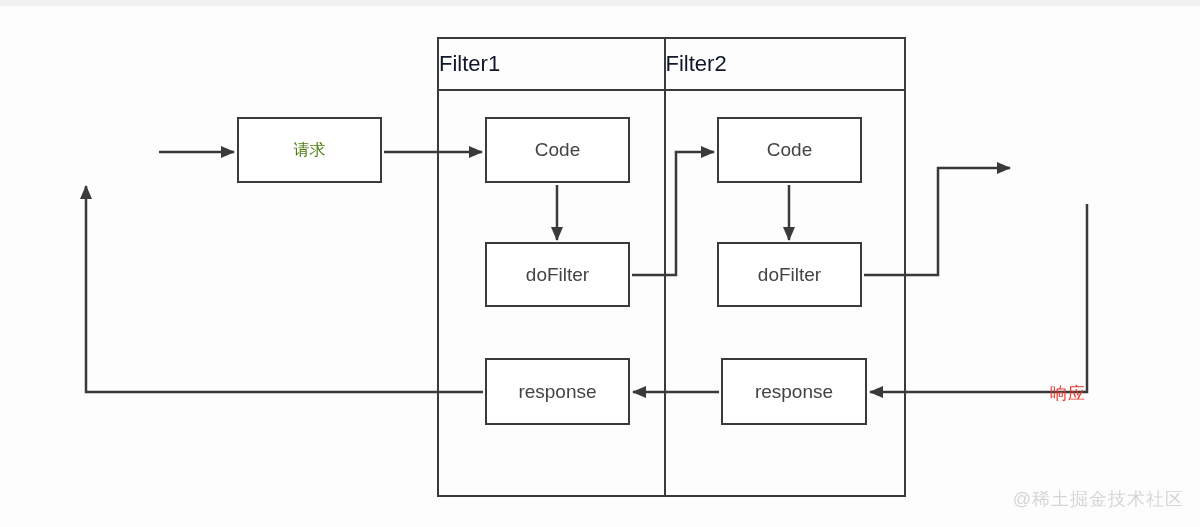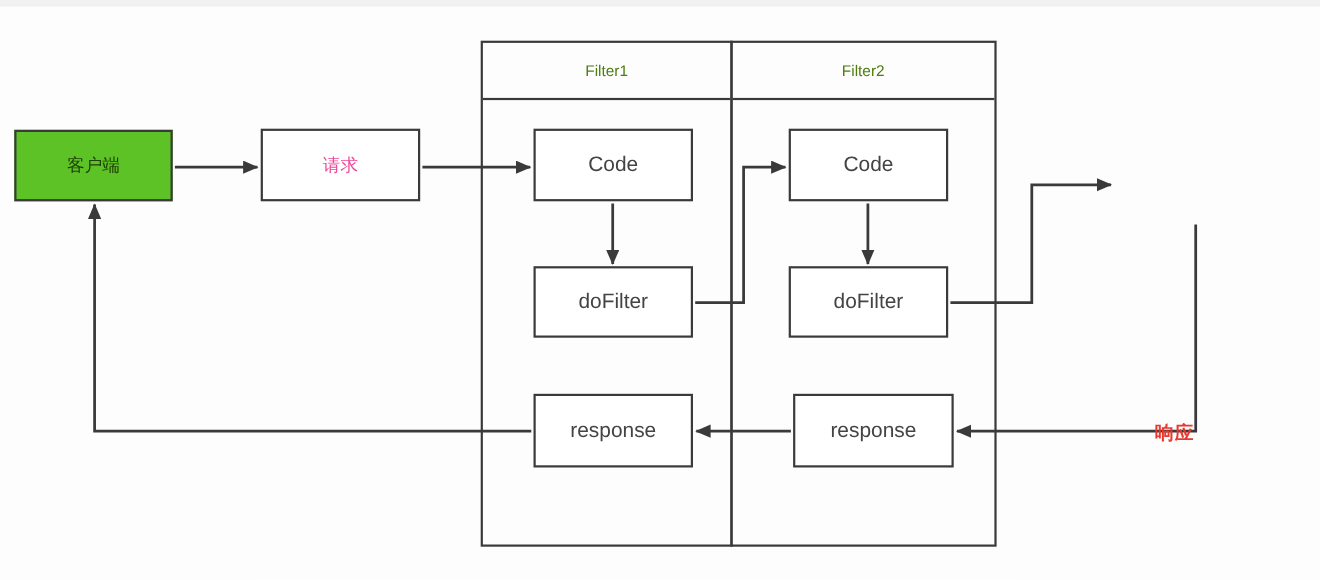--- a/index.html
+++ b/index.html
@@ -22,21 +22,21 @@
   }
   .wires{position:absolute;left:0;top:0;width:1200px;height:527px;}
   .wires polyline{
     fill:none;stroke:var(--line-dark);stroke-width:2.5;
   }
   .node{
     position:absolute;box-sizing:border-box;
     border:2.5px solid var(--line-dark);
     background:#ffffff;
     display:flex;align-items:center;justify-content:center;
-    font-size:16px;color:#ec4899;
+    font-size:16px;color:#4d7c0f;
   }
   .node.green{
     background:var(--node-green);
     color:#1e4206;
   }
   .node.small{font-size:19px;color:#444;}
   .client{left:13px;top:118px;width:144px;height:65px;}
   .request{left:237px;top:117px;width:145px;height:66px;}
   .server{left:1013px;top:135px;width:145px;height:67px;}
   .f1-code{left:485px;top:117px;width:145px;height:66px;}
@@ -48,26 +48,26 @@
   .filter-container{
     position:absolute;box-sizing:border-box;
     border:2.5px solid var(--line-dark);
     background:transparent;
   }
   .filter1{left:437px;top:37px;width:229px;height:460px;}
   .filter2{left:663.5px;top:37px;width:242.5px;height:460px;}
   .filter-header{
     box-sizing:border-box;height:52px;line-height:50px;
     border-bottom:2.5px solid var(--line-dark);
-    text-align:center;font-size:14px;color:#4d7c0f;
+    font-size:22px;color:#0f172a;
   }
   .flow-label{
     position:absolute;left:1050px;top:382px;
     color:var(--response-red);
-    font-size:17px;font-weight:bold;
+    font-size:17px;font-weight:normal;
     letter-spacing:1px;
   }
   .watermark{
     position:absolute;right:16px;top:487px;
     color:var(--watermark-gray);
     font-size:18px;letter-spacing:1px;
   }
 </style>
 </head>
 <body>
@@ -93,28 +93,28 @@
     <polyline points="384,152 482,152" marker-end="url(#arr)"></polyline>
     <polyline points="557,185 557,240" marker-end="url(#arr)"></polyline>
     <polyline points="632,275 676,275 676,152 714,152" marker-end="url(#arr)"></polyline>
     <polyline points="789,185 789,240" marker-end="url(#arr)"></polyline>
     <polyline points="864,275 938,275 938,168 1010,168" marker-end="url(#arr)"></polyline>
     <polyline points="1087,204 1087,392 870,392" marker-end="url(#arr)"></polyline>
     <polyline points="719,392 633,392" marker-end="url(#arr)"></polyline>
     <polyline points="483,392 86,392 86,186" marker-end="url(#arr)"></polyline>
   </svg>
 
-  <div class="node green client">客户端</div>
   <div class="node request">请求</div>
 
   <div class="node small f1-code">Code</div>
   <div class="node small f1-dofilter">doFilter</div>
   <div class="node small f1-response">response</div>
 
   <div class="node small f2-code">Code</div>
   <div class="node small f2-dofilter">doFilter</div>
   <div class="node small f2-response">response</div>
 
 
   <div class="flow-label">响应</div>
 
+  <div class="watermark">@稀土掘金技术社区</div>
 
 </div>
 
 </body></html>

